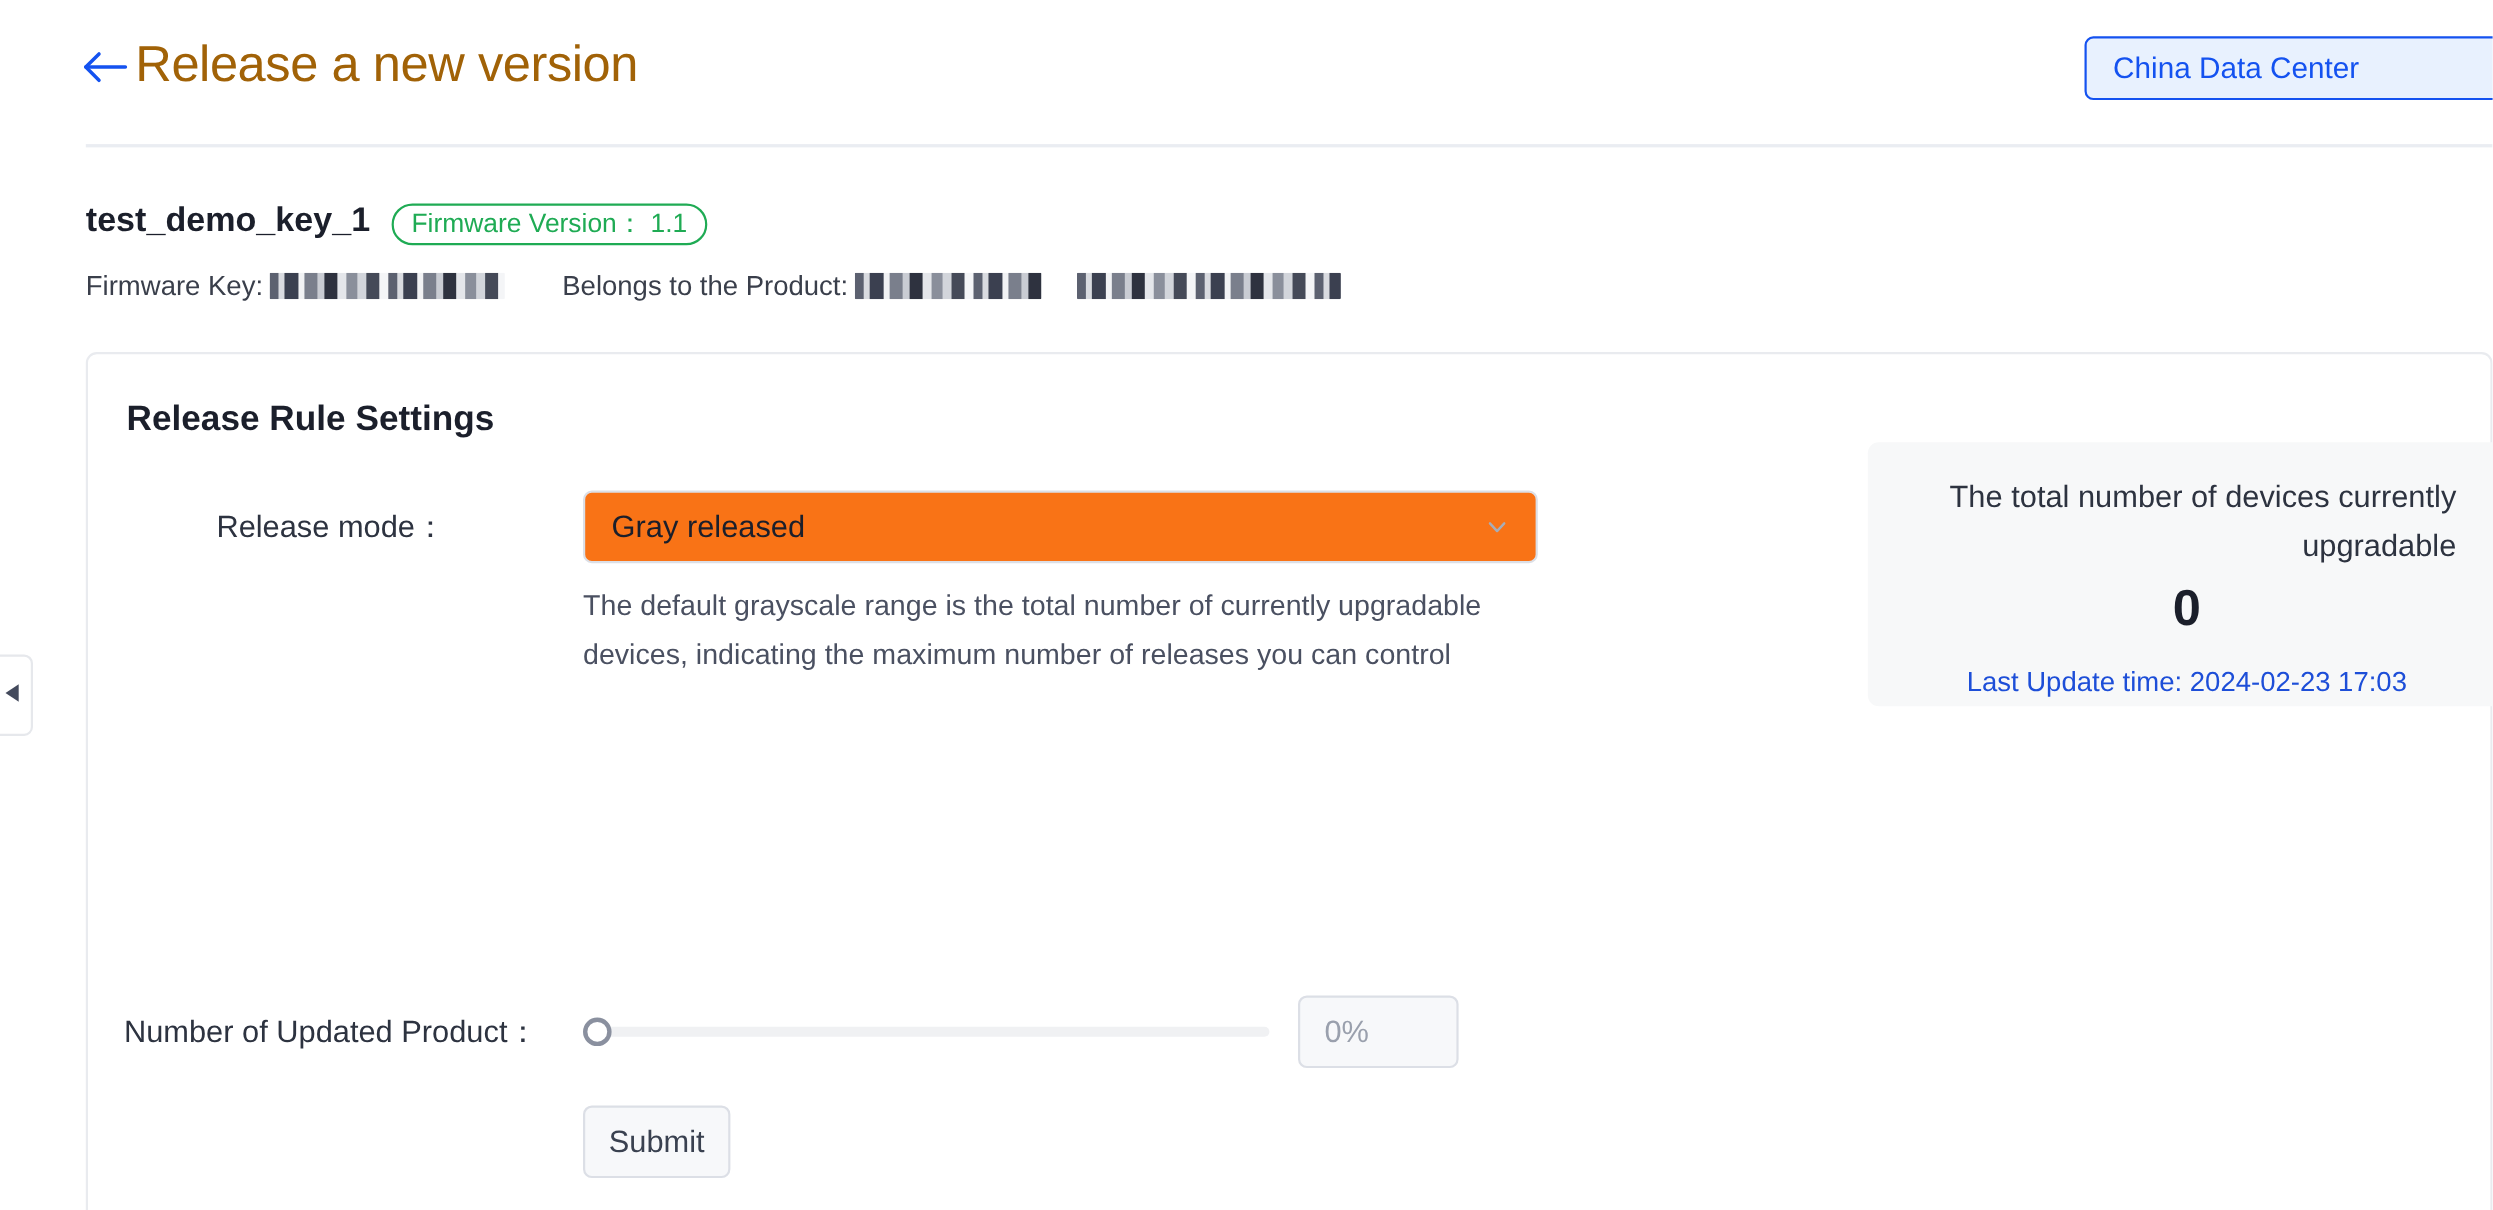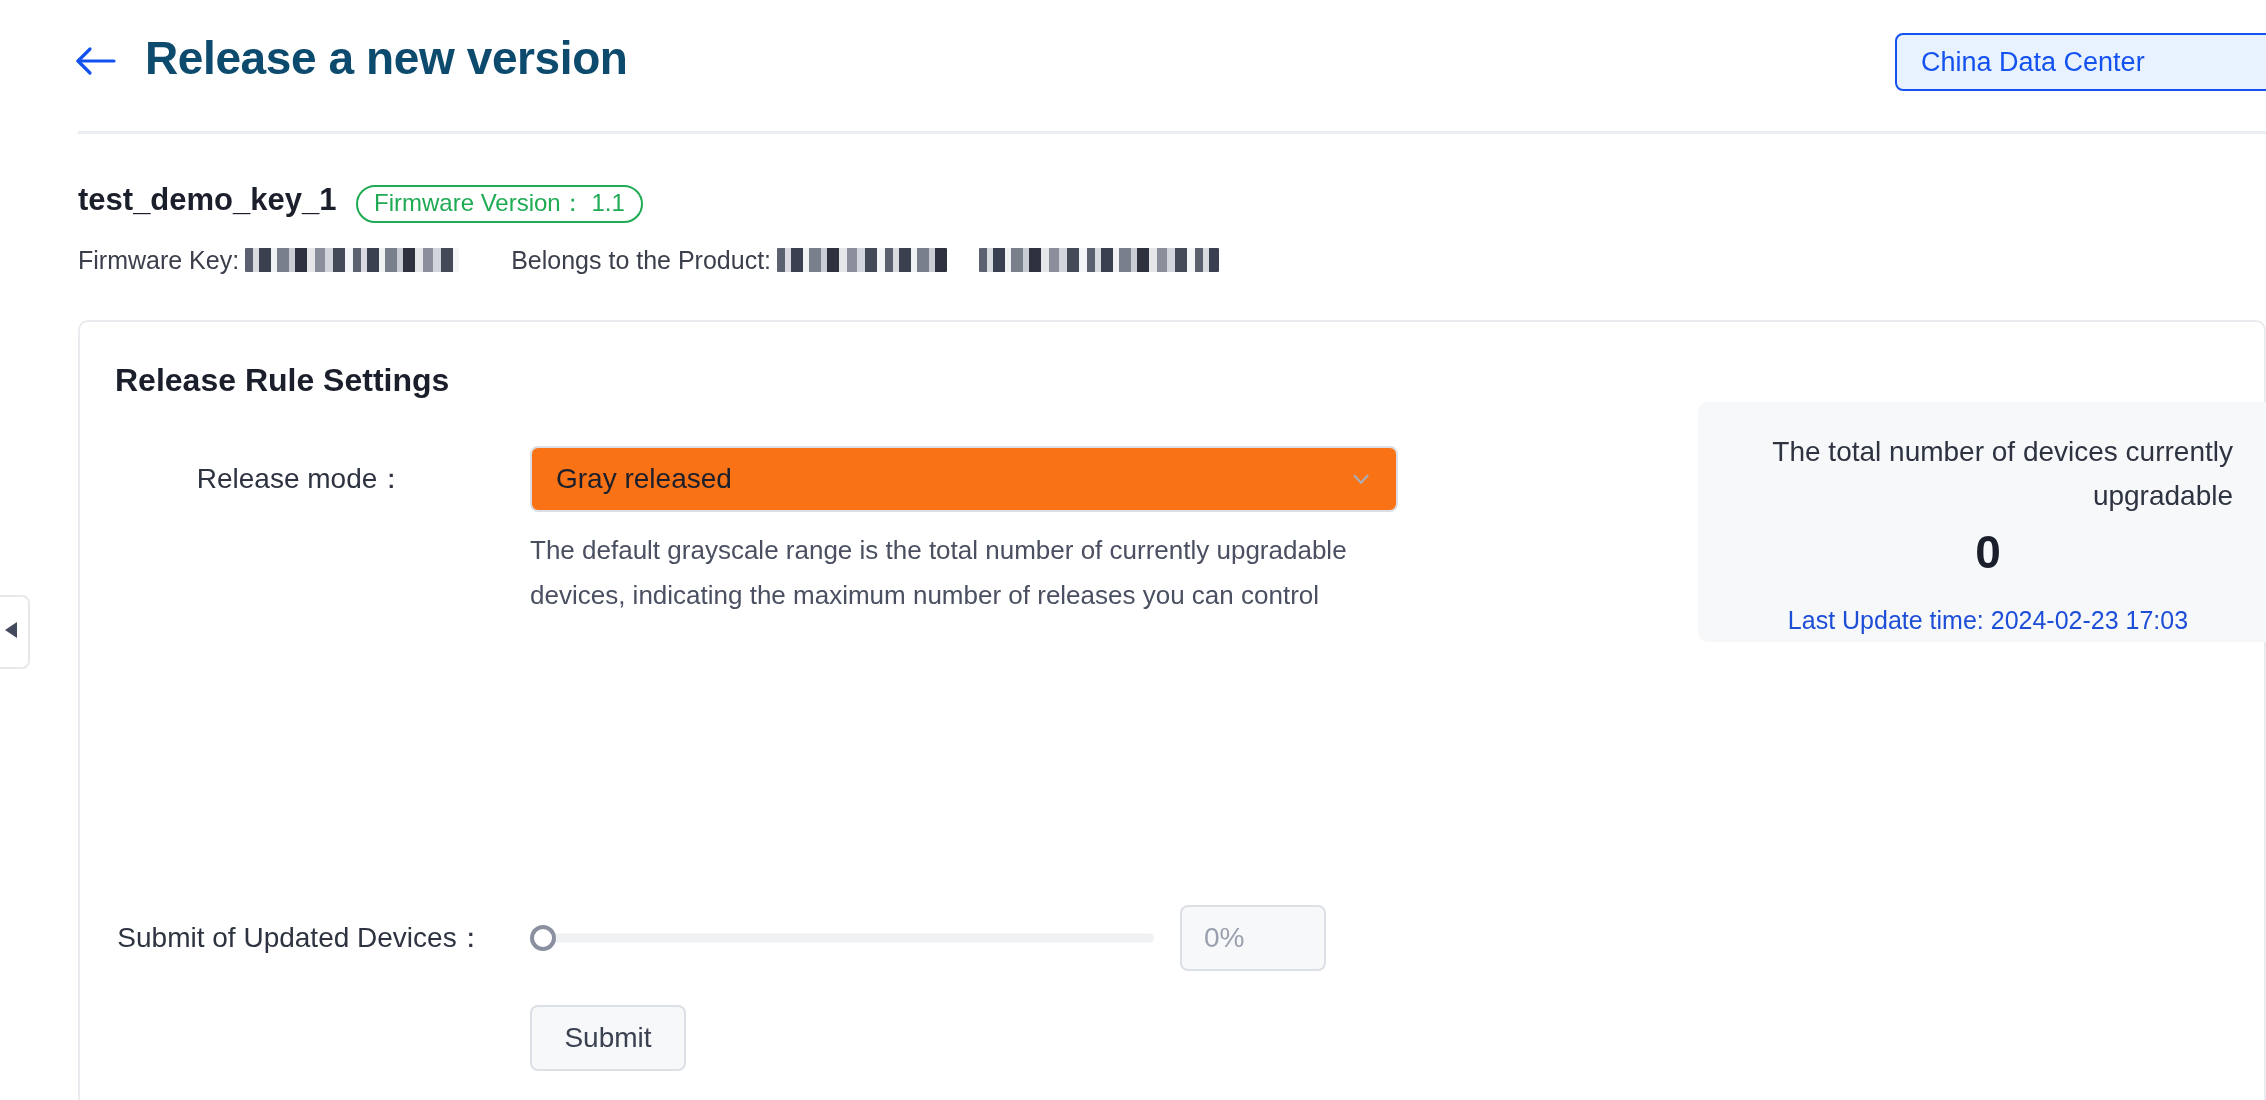--- a/index.html
+++ b/index.html
@@ -23,24 +23,24 @@
   .back-btn {
     position: absolute;
     left: 72px; top: 38px;
     width: 46px; height: 46px;
     display: flex; align-items: center; justify-content: center;
     cursor: pointer;
   }
   .back-btn svg { display: block; }
   .page-title {
     position: absolute;
-    left: 145px; top: 23px;
+    left: 123px; top: 23px;
     font-size: 46px;
-    font-weight: 700;
-    color: #0c4a6e;
+    font-weight: 400;
+    color: #a16207;
     letter-spacing: -0.4px;
     line-height: 70px;
     white-space: nowrap;
   }
   .dc-tag {
     position: absolute;
     left: 1895px; top: 33px;
     height: 58px;
     min-width: 390px;
     background: #e8f1fe;
@@ -207,21 +207,21 @@
     border: 2px solid #dcdfe6;
     border-radius: 8px;
     background: #f7f8fa;
     display: flex;
     align-items: center;
     padding: 0 22px;
     font-size: 28px;
     color: #9aa0ad;
   }
   .submit-btn {
-    width: 156px; height: 66px;
+    width: 134px; height: 66px;
     border: 2px solid #dcdfe6;
     border-radius: 8px;
     background: #f7f8fa;
     display: flex;
     align-items: center;
     justify-content: center;
     font-size: 28px;
     color: #3a4150;
     cursor: pointer;
   }
@@ -328,21 +328,21 @@
             </span>
           </div>
           <div class="hint">The default grayscale range is the total number of currently upgradable devices, indicating the maximum number of releases you can control</div>
         </div>
       </div>
 
       <div class="form-row" style="left:0; top:289px;">
       </div>
 
       <div class="form-row" style="left:0; top:483px; align-items:center;">
-        <div class="form-label">Submit of Updated Devices：</div>
+        <div class="form-label">Number of Updated Product：</div>
         <div style="display:flex; align-items:center;">
           <div class="slider-wrap">
             <div class="slider-track"></div>
             <div class="slider-handle"></div>
           </div>
           <div style="width:26px"></div>
           <div class="pct-input">
             <span>0%</span>
           </div>
         </div>

